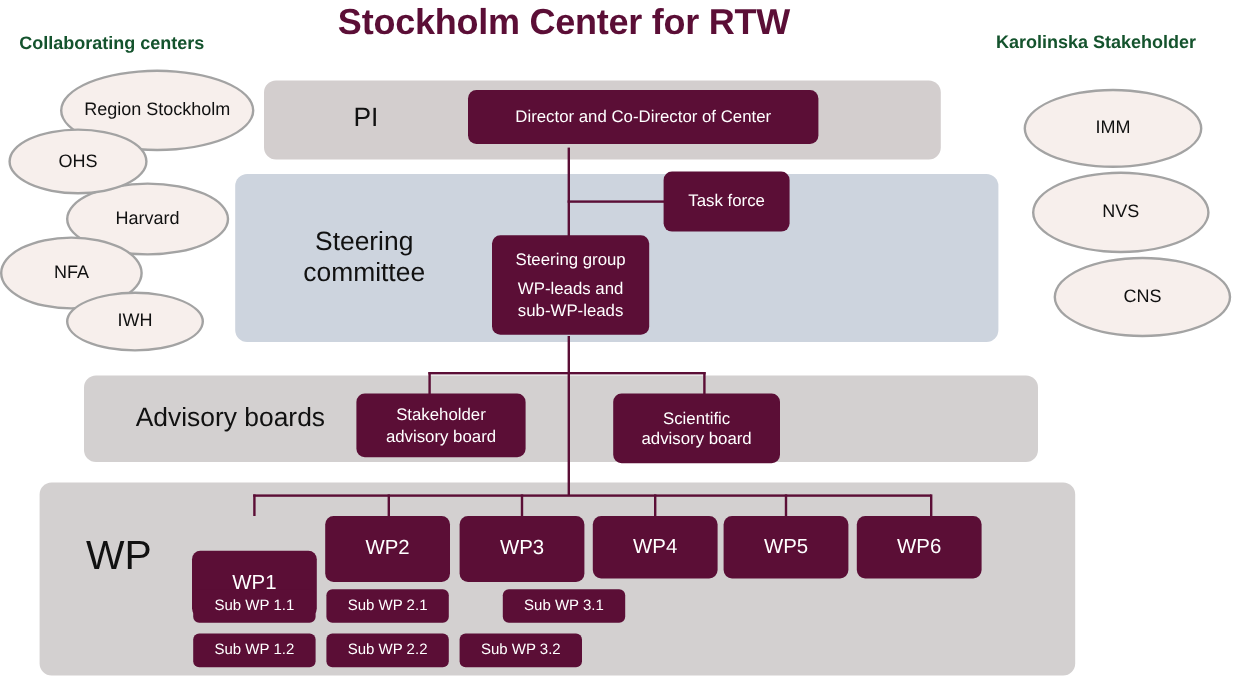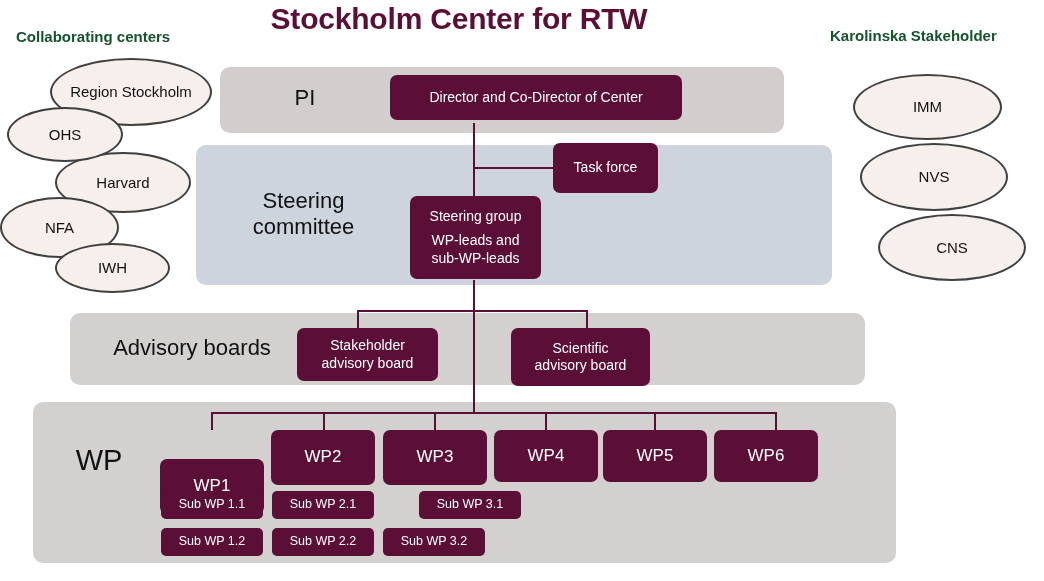--- a/index.html
+++ b/index.html
@@ -25,38 +25,39 @@
     position: absolute;
     left: 0;
     top: 2px;
     width: 918px;
     text-align: center;
     font-size: 30px;
     font-weight: bold;
     color: #5B0E36;
     letter-spacing: -0.2px;
     white-space: nowrap;
+    padding-left: 11px;
   }
 
   
   .group-heading {
     position: absolute;
     font-size: 15px;
     font-weight: bold;
     color: #14532d;
     white-space: nowrap;
   }
   #heading-collaborating { left: 16px;  top: 28px; }
   #heading-karolinska    { left: 830px; top: 27px; }
 
   
   .ellipse {
     position: absolute;
     background: #F7EFEC;
-    border: 2px solid #404040;
+    border: 2px solid #a3a3a3;
     border-radius: 50%;
     display: flex;
     align-items: center;
     justify-content: center;
     text-align: center;
     font-size: 15px;
     line-height: 1.18;
     color: #111111;
     box-sizing: border-box;
   }
@@ -117,21 +118,21 @@
 
   <div class="band" id="band-pi" style="left:220px; top:67px; width:564px; height:66px;"></div>
   <div class="band" id="band-steering" style="left:196px; top:145px; width:636px; height:140px;"></div>
   <div class="band" id="band-advisory" style="left:70px; top:313px; width:795px; height:72px;"></div>
   <div class="band" id="band-wp" style="left:33px; top:402px; width:863px; height:161px;"></div>
 
   <div class="band-label" style="left:240px; top:85px; width:130px;">PI</div>
   <div class="band-label" style="left:216px; top:188px; width:175px;">Steering
 committee</div>
   <div class="band-label" style="left:92px; top:335px; width:200px;">Advisory boards</div>
-  <div class="band-label" style="left:44px; top:443px; width:110px; font-size:29px;">WP</div>
+  <div class="band-label" style="left:44px; top:443px; width:110px; font-size:34px;">WP</div>
 
   <div class="conn v" style="left:473px; top:123px; height:89px;"></div>
   <div class="conn v" style="left:473px; top:280px; height:133px;"></div>
 
   <div class="conn h" style="left:473px; top:167px; width:99px;"></div>
 
   <div class="conn h" style="left:357px; top:310px; width:231px;"></div>
   <div class="conn v" style="left:357px; top:310px; height:21px;"></div>
   <div class="conn v" style="left:586px; top:310px; height:21px;"></div>
 

